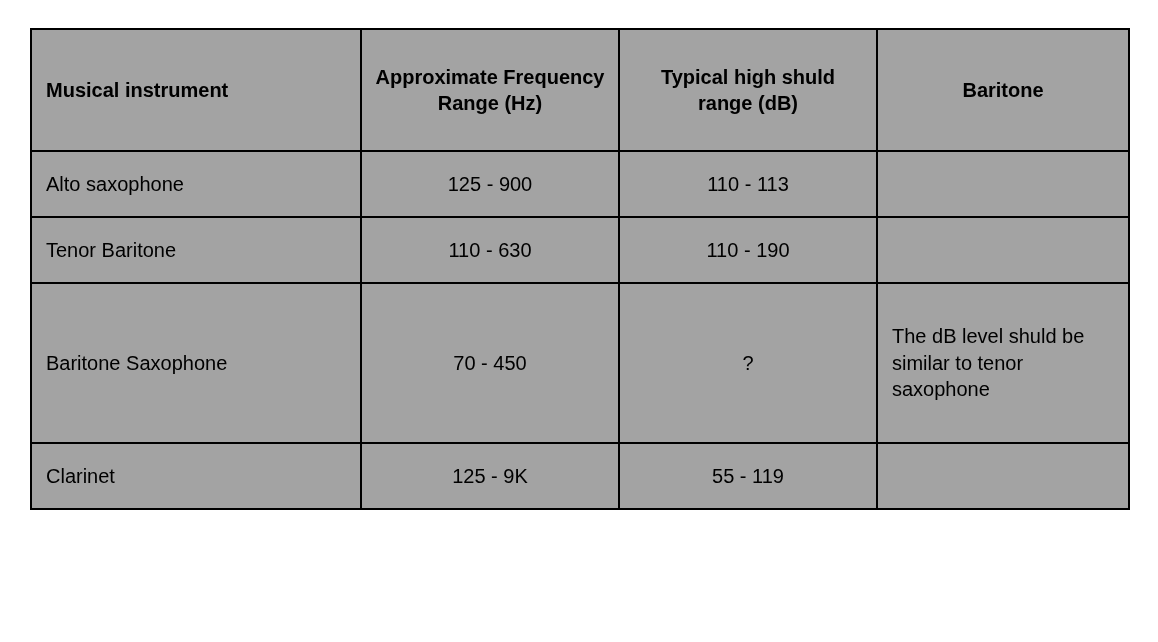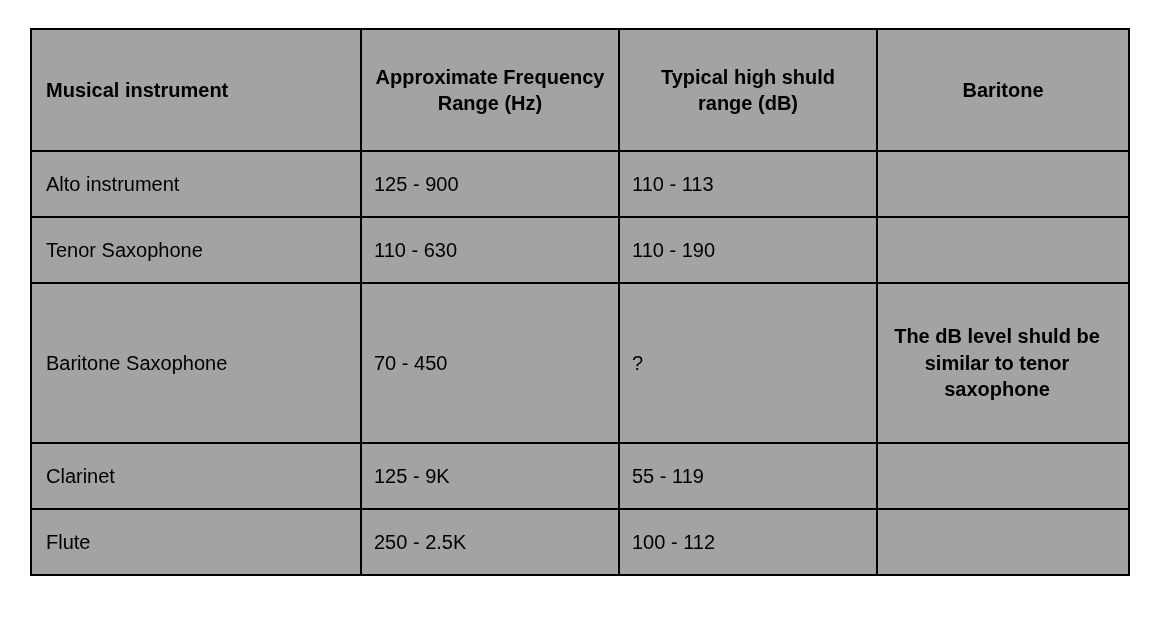--- a/index.html
+++ b/index.html
@@ -51,26 +51,26 @@
   thead th.head-left {
     text-align: left;
     padding-left: 14px;
   }
   tbody td.cell-name {
     text-align: left;
     padding-left: 14px;
     font-weight: normal;
   }
   tbody td.cell-center {
-    text-align: left;
+    text-align: center;
   }
   tbody td.cell-comment {
-    text-align: center;
+    text-align: left;
     padding-left: 14px;
-    font-weight: bold;
+    font-weight: normal;
     border-radius: 26px;
   }
   tbody tr.row-tall td {
     height: 160px;
   }
   tbody tr.row-normal td {
     height: 66px;
   }
   thead tr th {
     height: 122px;
@@ -94,46 +94,40 @@
     <thead>
       <tr>
         <th class="head-left">Musical instrument</th>
         <th>Approximate Frequency Range (Hz)</th>
         <th>Typical high shuld range (dB)</th>
         <th>Baritone</th>
       </tr>
     </thead>
     <tbody>
       <tr class="row-normal">
-        <td class="cell-name">Alto instrument</td>
+        <td class="cell-name">Alto saxophone</td>
         <td class="cell-center">125 - 900</td>
         <td class="cell-center">110 - 113</td>
         <td class="cell-comment"></td>
       </tr>
       <tr class="row-normal">
-        <td class="cell-name">Tenor Saxophone</td>
+        <td class="cell-name">Tenor Baritone</td>
         <td class="cell-center">110 - 630</td>
         <td class="cell-center">110 - 190</td>
         <td class="cell-comment"></td>
       </tr>
       <tr class="row-tall">
         <td class="cell-name">Baritone Saxophone</td>
         <td class="cell-center">70 - 450</td>
         <td class="cell-center">?</td>
         <td class="cell-comment">
             <span class="comment-text">The dB level shuld be similar to tenor saxophone</span>
           </td>
       </tr>
       <tr class="row-normal">
         <td class="cell-name">Clarinet</td>
         <td class="cell-center">125 - 9K</td>
         <td class="cell-center">55 - 119</td>
         <td class="cell-comment"></td>
       </tr>
-      <tr class="row-normal">
-        <td class="cell-name">Flute</td>
-        <td class="cell-center">250 - 2.5K</td>
-        <td class="cell-center">100  - 112</td>
-        <td class="cell-comment"></td>
-      </tr>
     </tbody>
   </table>
 </div>
 
 </body></html>

